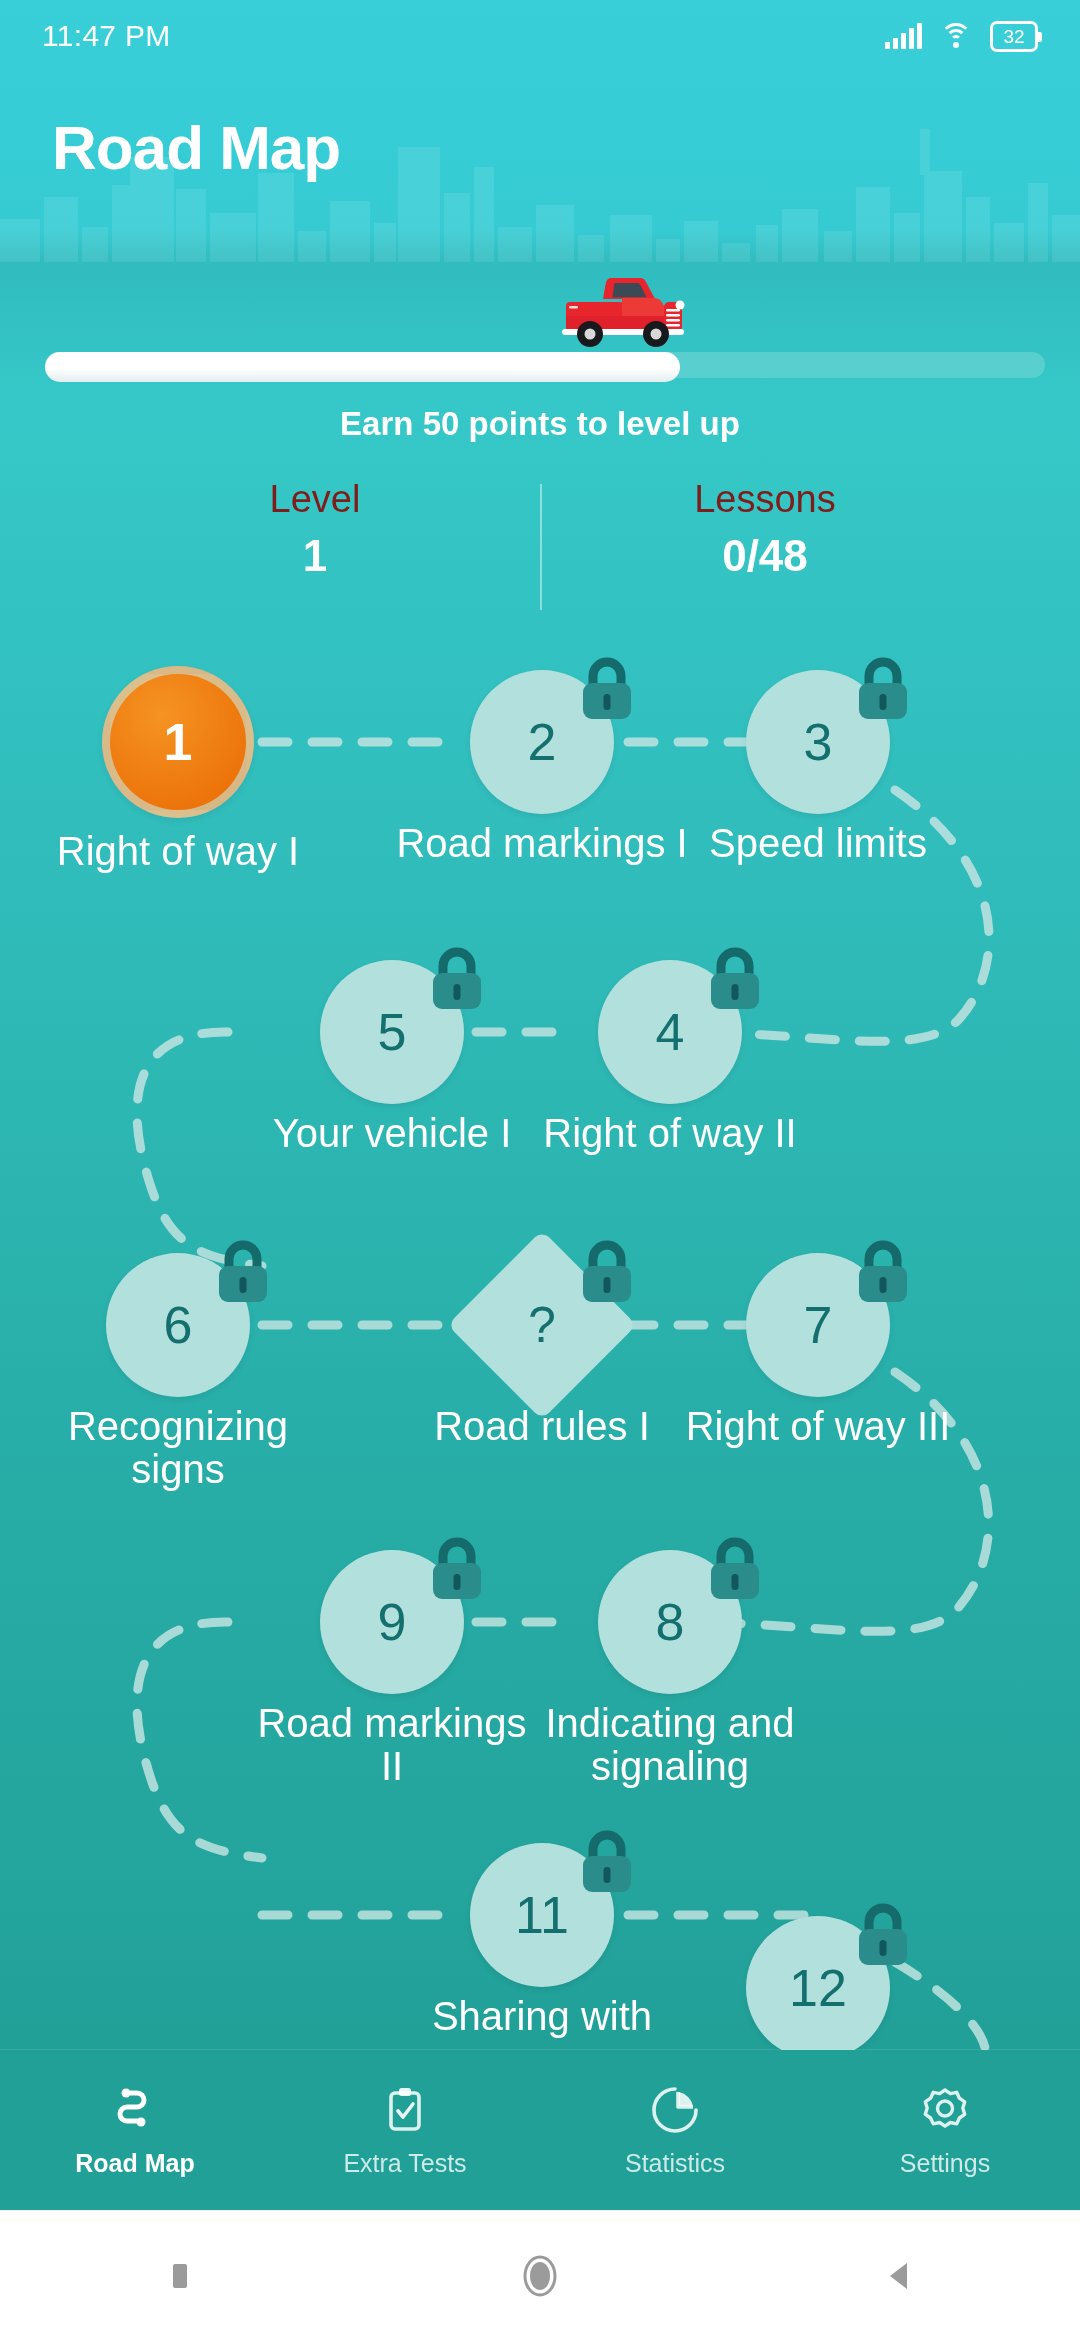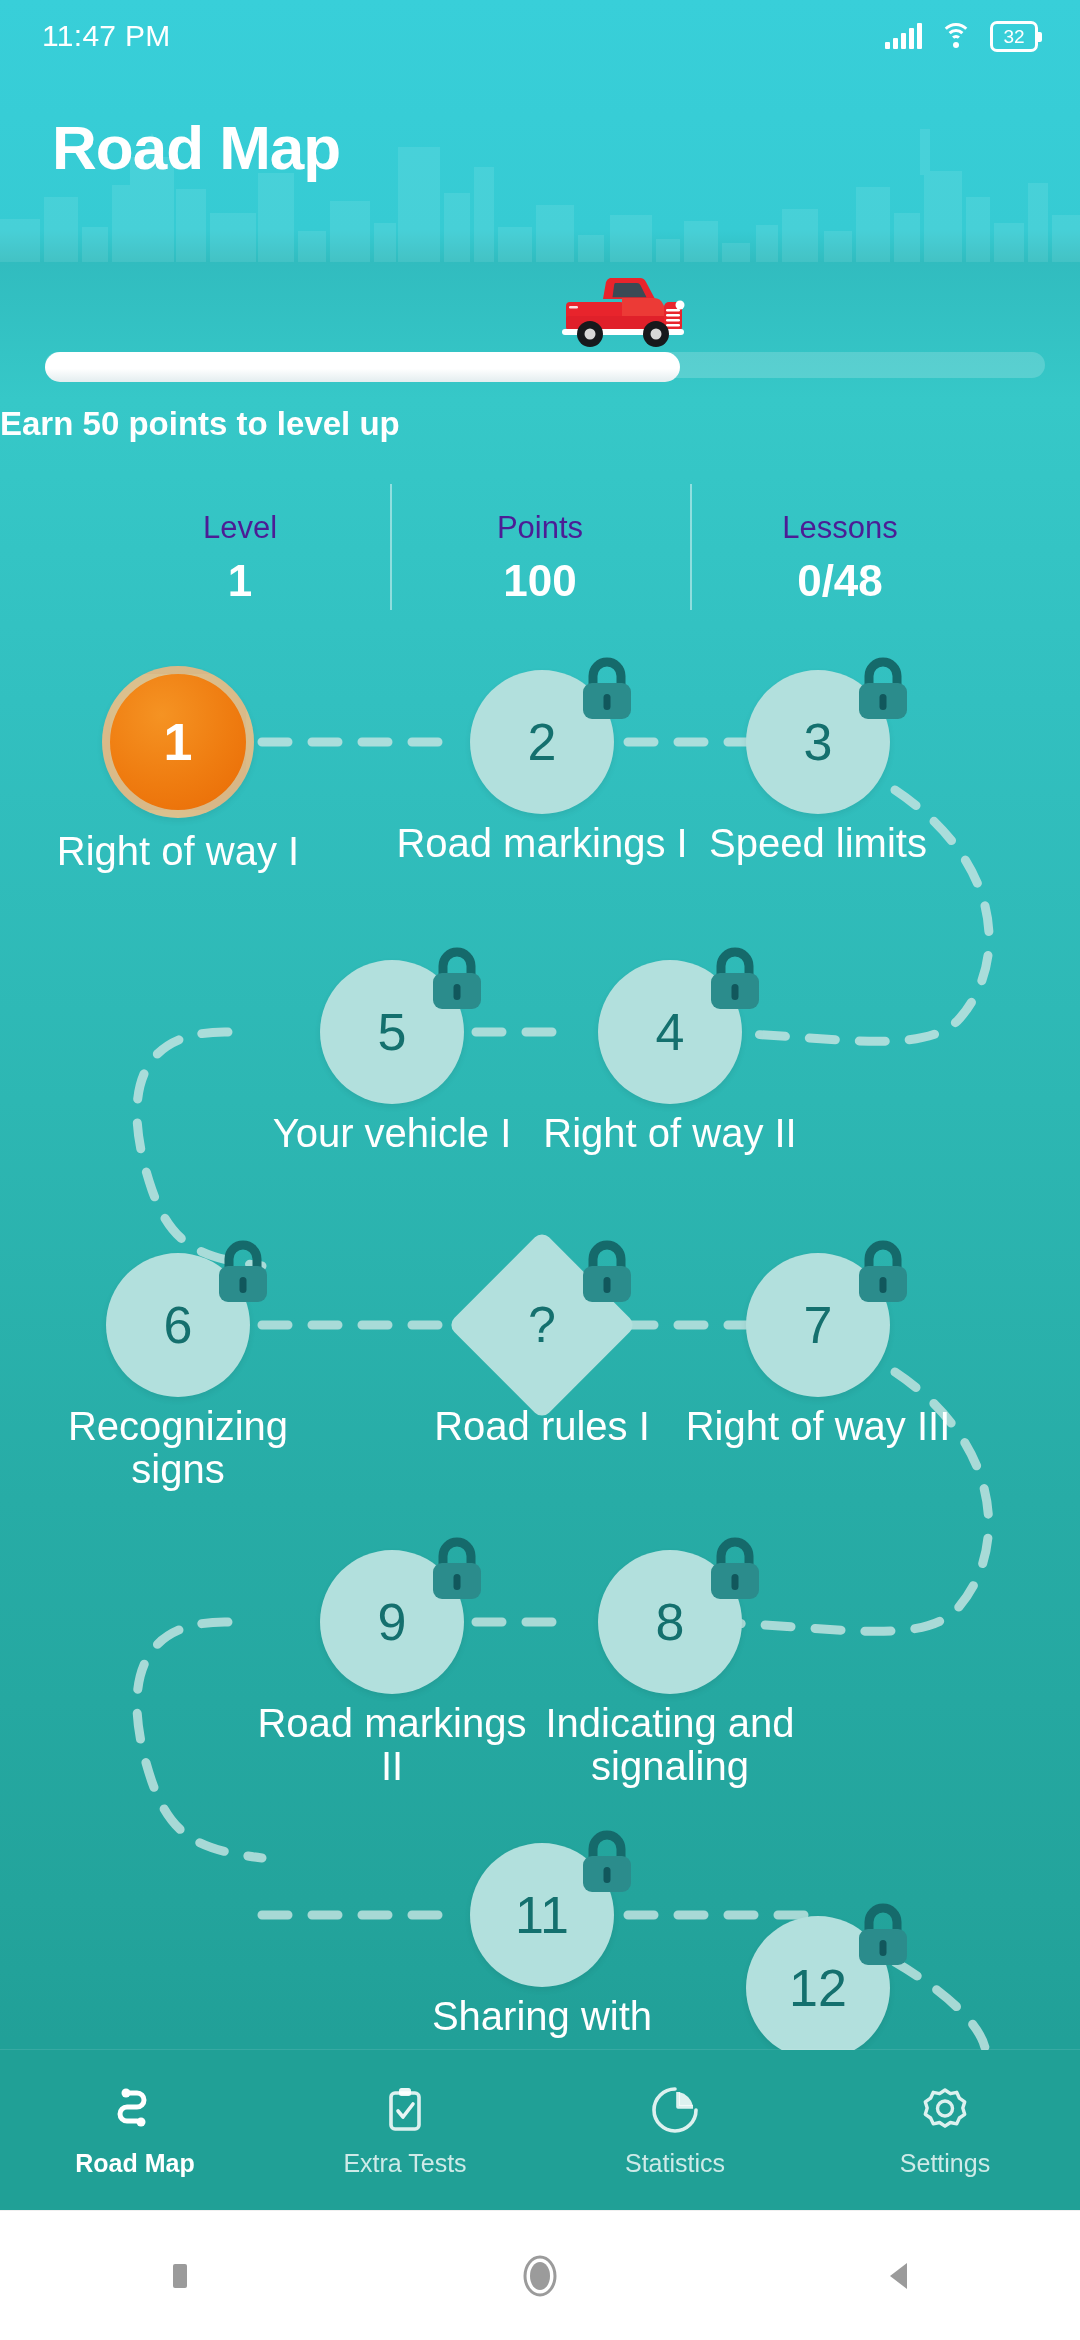--- a/index.html
+++ b/index.html
@@ -99,32 +99,32 @@
     z-index:23;
   }
   #progress-track {
     position:absolute; left:45px; top:352px; width:1000px; height:26px;
     border-radius:18px; background:rgba(255,255,255,.18); z-index:21;
   }
 
   
   #levelup {
     position:absolute; left:0; top:405px; width:1080px;
-    text-align:left; color:#ffffff; font-size:33px; font-weight:bold;
+    text-align:center; color:#ffffff; font-size:33px; font-weight:bold;
     z-index:24;
   }
   #stats {
     position:absolute; left:90px; top:478px; width:900px; height:140px;
     display:flex; z-index:24;
   }
   .stat { flex:1; display:flex; flex-direction:column; align-items:center;
     justify-content:flex-start; position:relative; }
   .stat + .stat:before { content:""; position:absolute; left:0; top:6px;
     width:2px; height:126px; background:rgba(255,255,255,.45); }
-  .stat .lbl { color:#4c1d95; font-size:31px; margin-bottom:10px;margin-top:32px; }
+  .stat .lbl { color:#7f1d1d; font-size:38px; margin-bottom:10px; }
   .stat .val { color:#ffffff; font-size:44px; font-weight:bold; }
 
   
   #paths { position:absolute; left:0; top:0; width:1080px; height:2070px; z-index:25; }
 
   
   .node { position:absolute; z-index:27; }
   .circle {
     position:absolute; left:0; top:0; width:144px; height:144px;
     border-radius:50%; background:#b2e0dd;
@@ -281,24 +281,20 @@
   <div id="progress"></div>
 
   <div id="levelup">Earn 50 points to level up</div>
 
   <div id="stats">
     <div class="stat">
       <div class="lbl">Level</div>
       <div class="val">1</div>
     </div>
     <div class="stat">
-      <div class="lbl">Points</div>
-      <div class="val">100</div>
-    </div>
-    <div class="stat">
       <div class="lbl">Lessons</div>
       <div class="val">0/48</div>
     </div>
   </div>
 
   <svg id="paths" viewBox="0 0 1080 2070">
     <g fill="none" stroke="#bfe3e0" stroke-width="9" stroke-linecap="round" stroke-dasharray="26 24" opacity=".85">
 
       <path d="M262 742 H460"></path>
       <path d="M628 742 H818"></path>

